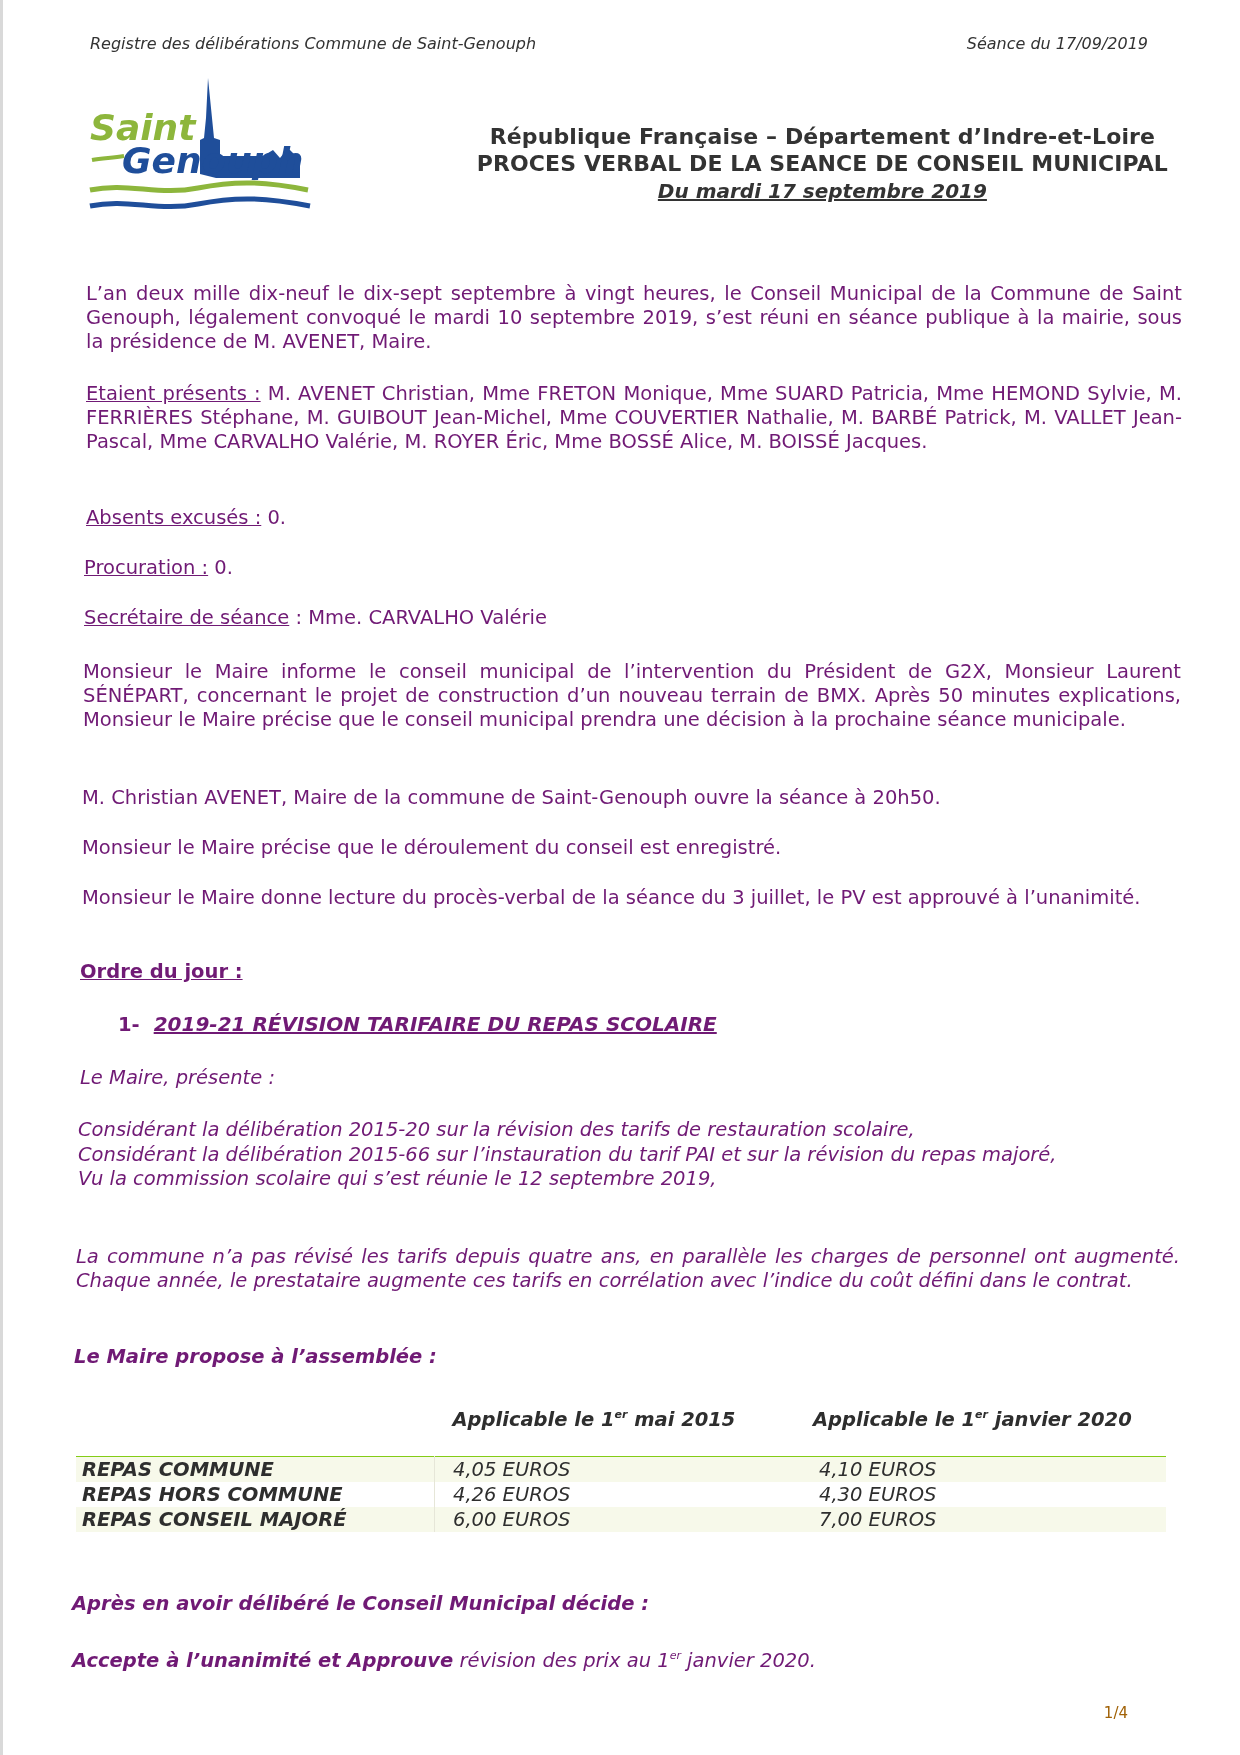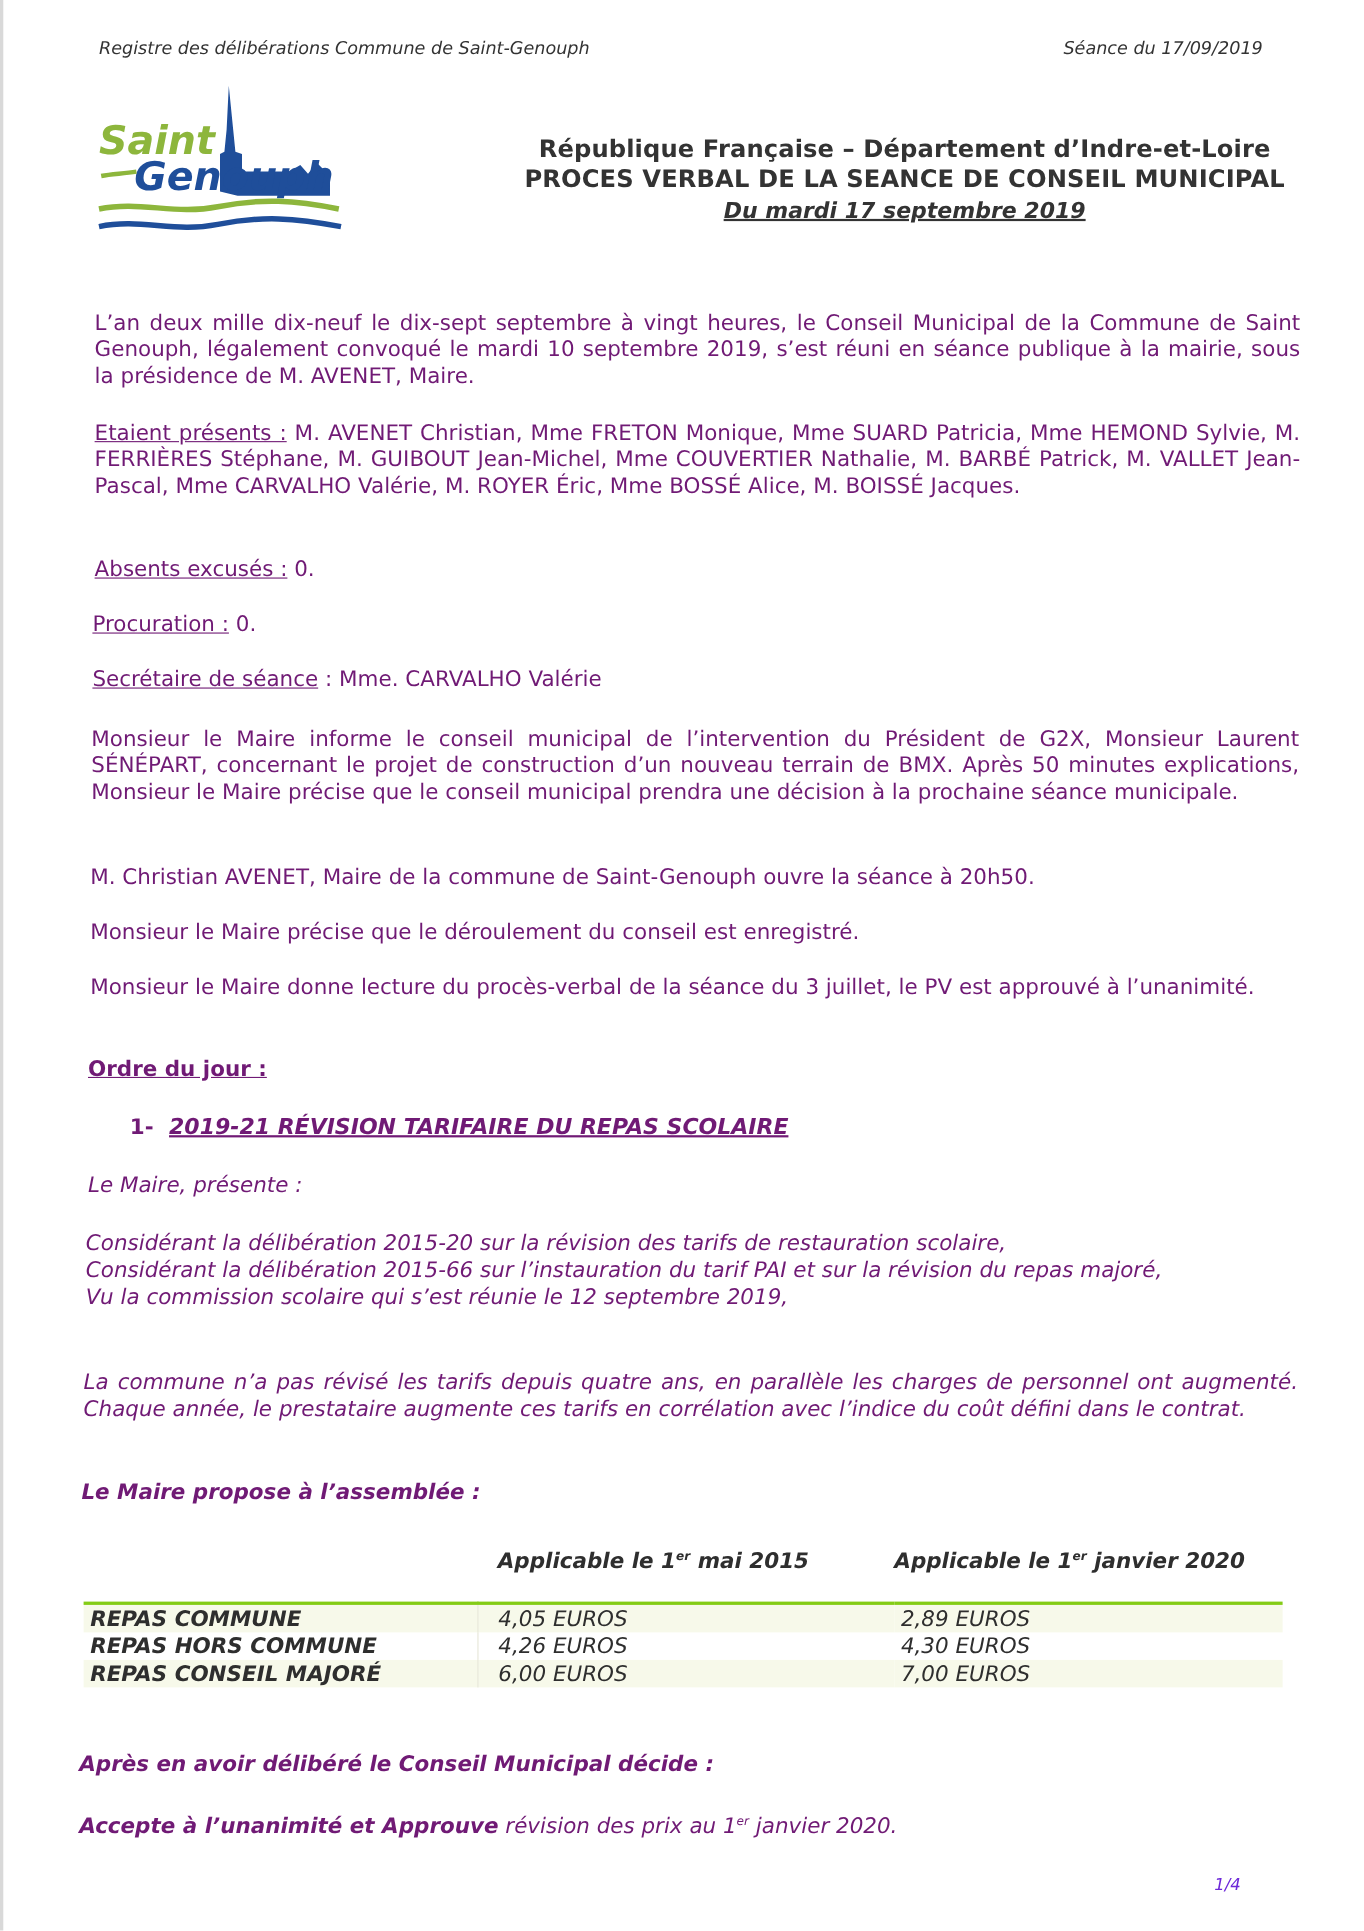--- a/index.html
+++ b/index.html
@@ -21,26 +21,26 @@
     .p { position: absolute; font-size: 19.5px; line-height: 24px; color: #701a75; text-align: justify; }
     .u { text-decoration: underline; }
     .it { font-style: italic; }
     .b { font-weight: bold; }
 
     .section-title { font-weight: bold; text-decoration: underline; font-size: 19.5px; }
     .item-title { font-weight: bold; font-style: italic; text-decoration: underline; font-size: 20px; }
 
     table.tarifs { position: absolute; left: 76px; top: 1403px; width: 1090px; border-collapse: collapse; font-style: italic; font-size: 19.5px; color: #2e2e2e; }
     table.tarifs th { text-align: left; font-weight: bold; padding: 0 0 0 6px; vertical-align: top; line-height: 24px; }
-    table.tarifs thead tr { border-bottom: 3px solid #84cc16; }
+    table.tarifs thead tr { border-bottom: 1px solid #84cc16; }
     table.tarifs td { padding: 0 0 0 6px; line-height: 25px; height: 25px; }
     table.tarifs td.lbl { font-weight: bold; width: 352px; }
     table.tarifs td.c1 { width: 360px; border-left: 1px solid #e6e6d8; }
     table.tarifs tbody tr:nth-child(odd) td { background: #f7f9ea; }
-    .pageno { position: absolute; right: 112px; top: 1704px; font-style: italic; font-size: 15px; color: #6d28d9; }
+    .pageno { position: absolute; right: 112px; top: 1704px; font-size: 15px; color: #a16207; }
   </style>
 </head>
 <body>
 
 <div class="edge"></div>
 
 <div class="hdr hdr-left">Registre des délibérations Commune de Saint-Genouph</div>
 <div class="hdr hdr-right">Séance du 17/09/2019</div>
 
 <div class="logo">
@@ -118,21 +118,21 @@
       <th style="padding-left:0px;">
         <span>Applicable le 1</span><sup style="font-size:11px;">er</sup><span> janvier 2020</span>
         <div style="height:24px;"></div>
       </th>
     </tr>
   </thead>
   <tbody>
     <tr>
       <td class="lbl">REPAS COMMUNE</td>
       <td class="c1" style="padding-left:18px;">4,05 EUROS</td>
-      <td>2,89 EUROS</td>
+      <td>4,10 EUROS</td>
     </tr>
     <tr>
       <td class="lbl">REPAS HORS COMMUNE</td>
       <td class="c1" style="padding-left:18px;">4,26 EUROS</td>
       <td>4,30 EUROS</td>
     </tr>
     <tr>
       <td class="lbl">REPAS CONSEIL MAJORÉ</td>
       <td class="c1" style="padding-left:18px;">6,00 EUROS</td>
       <td>7,00 EUROS</td>

